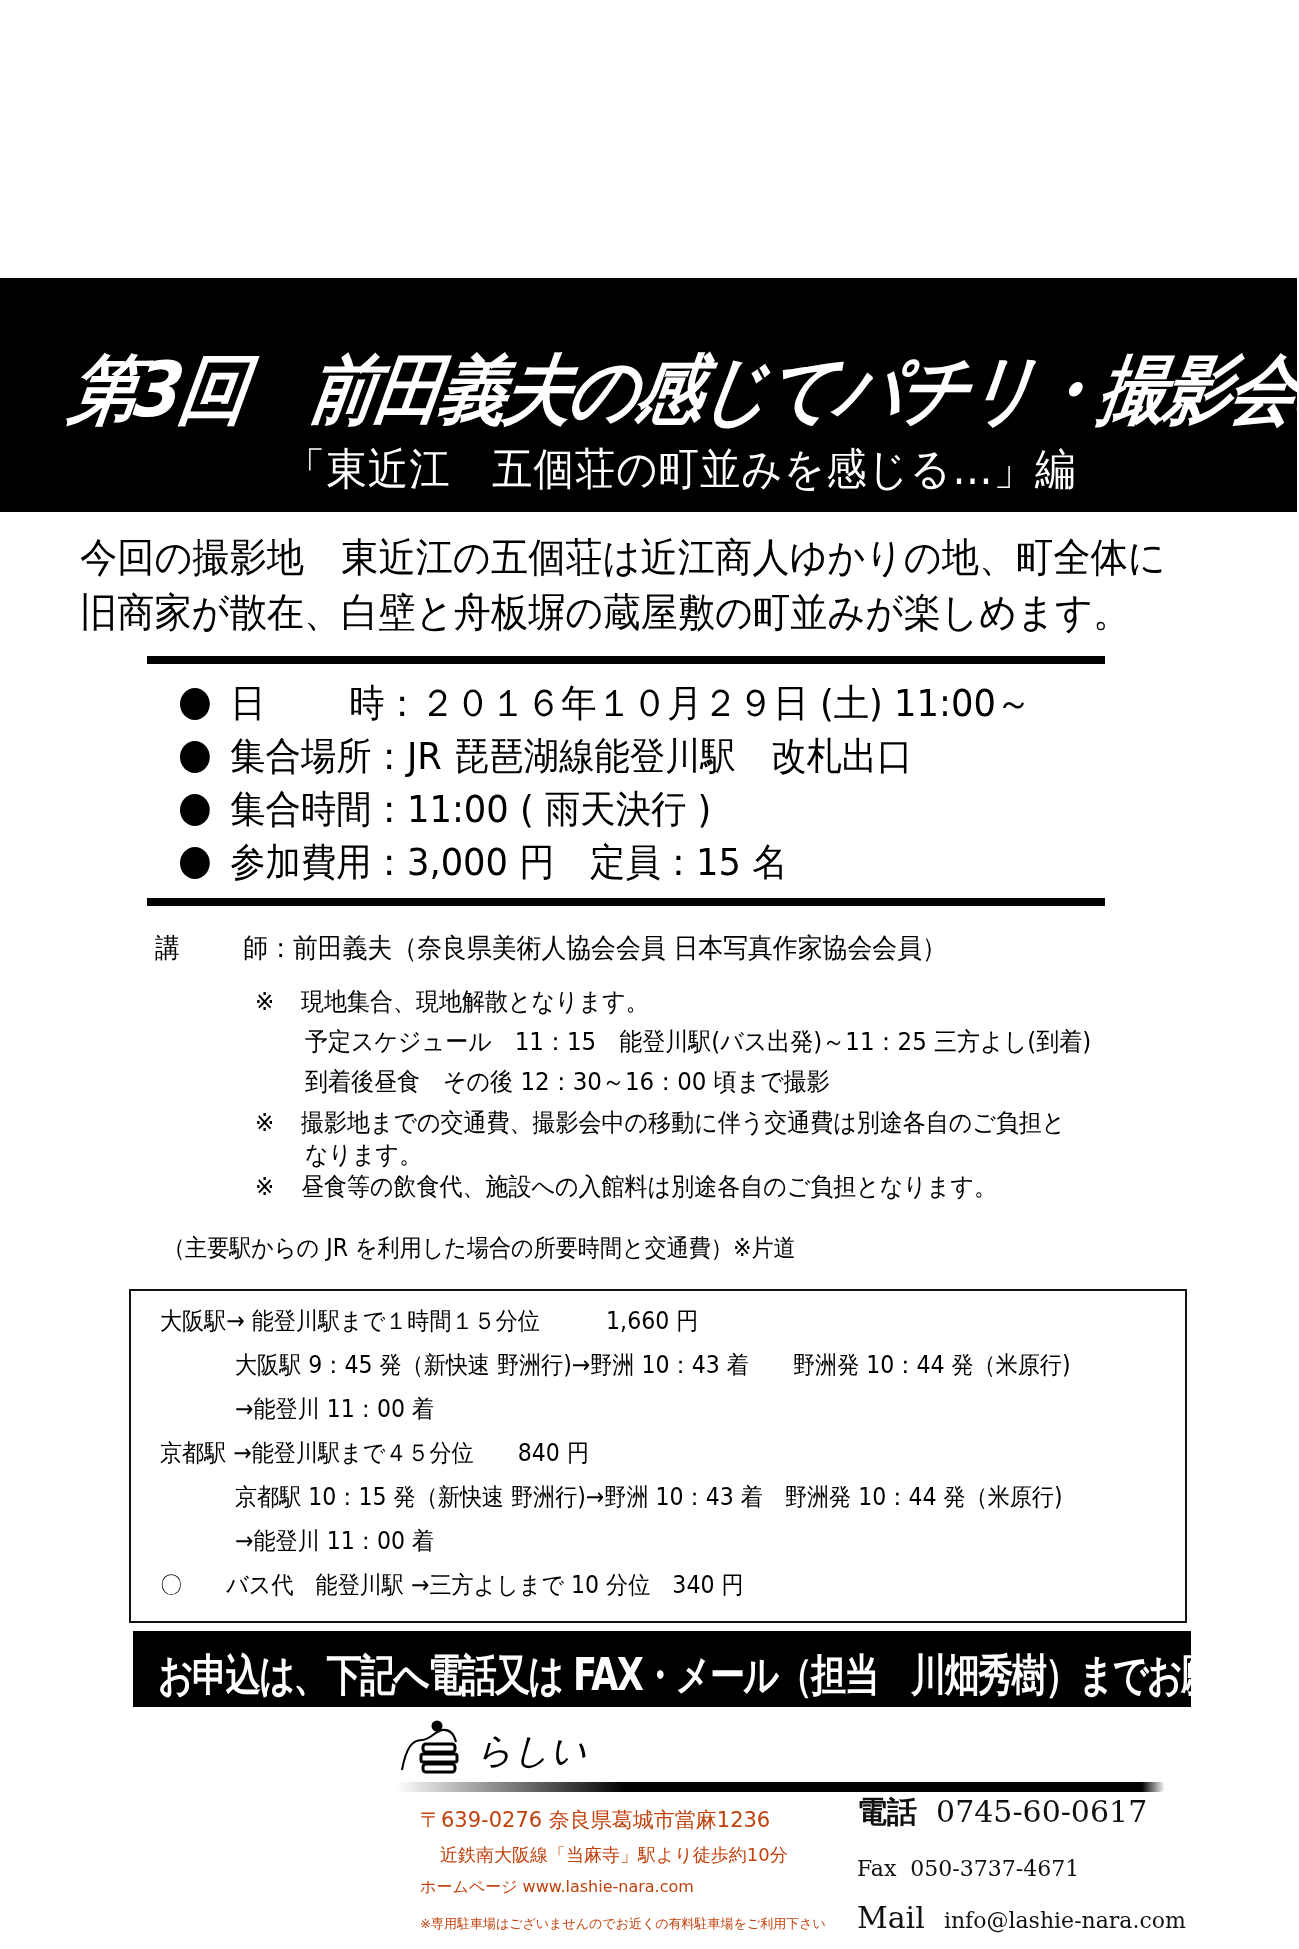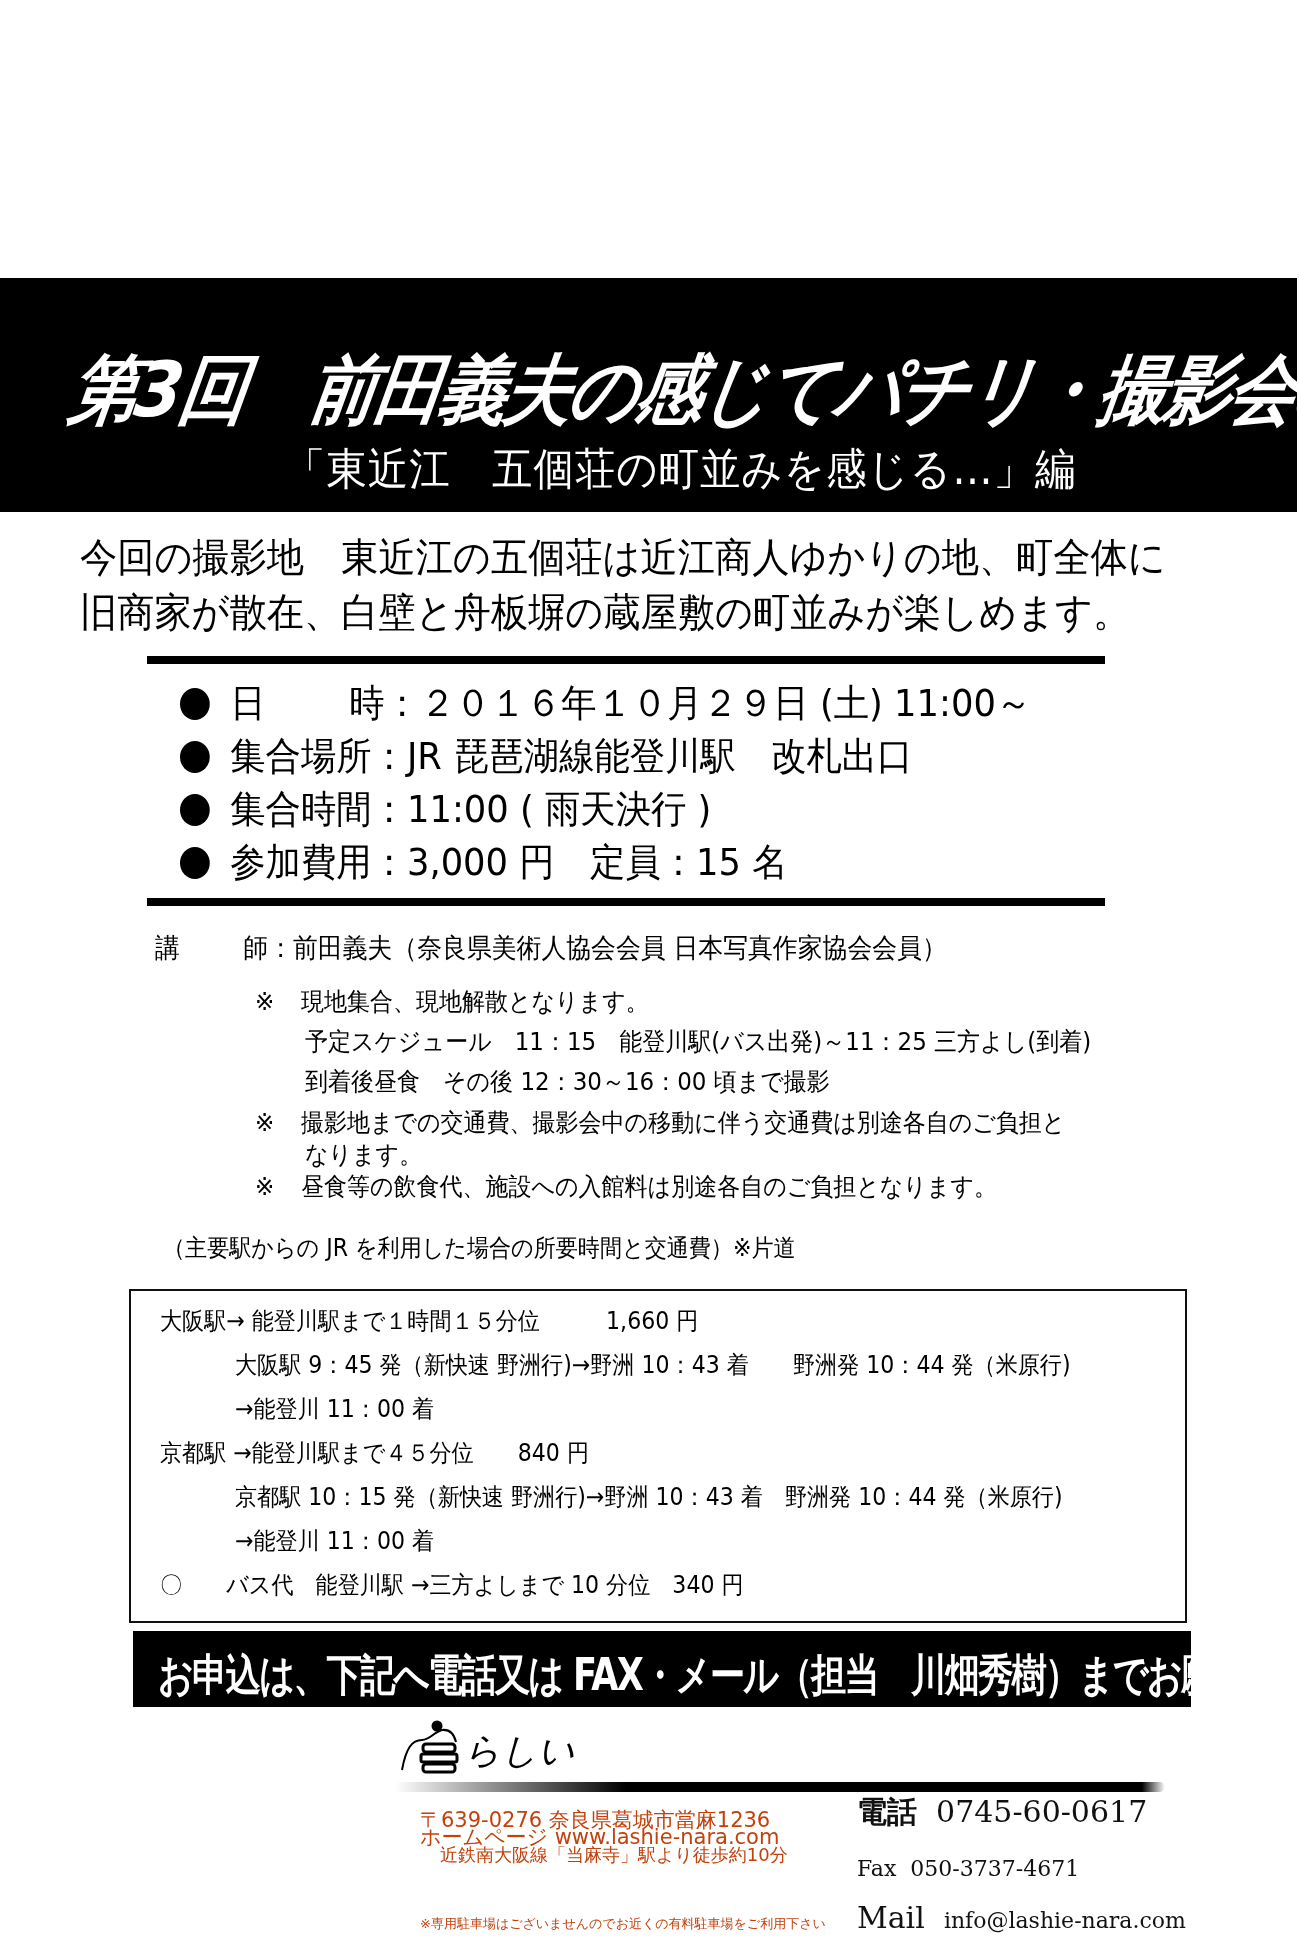--- a/index.html
+++ b/index.html
@@ -64,21 +64,21 @@
     }
     #cta-text {
       left: 158px; top: 1645px; color: #fff; font-weight: bold;
       font-size: 40px; white-space: nowrap; letter-spacing: -2px;
       transform: scaleX(0.88) scaleY(1.1); transform-origin: left top;
     }
 
     
     #logo { left: 400px; top: 1718px; display: flex; align-items: flex-end; }
     #logo-text { font-size: 30px; font-weight: bold; letter-spacing: 2px; margin-left: 4px; }
-    #logo-script { font-size: 36px; font-style: italic; font-family: "DejaVu Serif", serif; margin-left: 4px; }
+    #logo-script { font-size: 36px; font-style: italic; font-family: "DejaVu Serif", serif; margin-left: 16px; }
     #brush-line {
       left: 395px; top: 1782px; width: 770px; height: 10px;
       background: linear-gradient(90deg, rgba(0,0,0,0) 0%, rgba(0,0,0,0.35) 10%, #000 30%, #000 97%, rgba(0,0,0,0) 100%);
       border-radius: 5px;
     }
 
     .addr { left: 420px; white-space: nowrap; color: #c2410c; font-family: "DejaVu Sans", sans-serif; }
     .contact { left: 857px; white-space: nowrap; color: #111; font-family: "DejaVu Serif", "Liberation Serif", serif; }
   </style>
 </head>
@@ -161,21 +161,21 @@
     <rect x="23" y="26" width="32" height="8" rx="3" fill="none" stroke="#000" stroke-width="3"></rect>
     <rect x="21" y="36" width="36" height="8" rx="2" fill="none" stroke="#000" stroke-width="3"></rect>
     <rect x="23" y="46" width="32" height="8" rx="3" fill="none" stroke="#000" stroke-width="3"></rect>
   </svg>
   <span id="logo-script">らしい</span>
 </div>
 <div id="brush-line" class="abs"></div>
 
 <div class="abs addr" style="top:1806px; font-size:21px;">〒639-0276 奈良県葛城市當麻1236</div>
 <div class="abs addr" style="top:1843px; font-size:18px;margin-left:20px;">近鉄南大阪線「当麻寺」駅より徒歩約10分</div>
-<div class="abs addr" style="top:1823px; font-size:21px;">ホームページ www.lashie-nara.com</div>
+<div class="abs addr" style="top:1877px; font-size:16px;">ホームページ www.lashie-nara.com</div>
 <div class="abs addr" style="top:1915px; font-size:13px;text-align:right;">※専用駐車場はございませんのでお近くの有料駐車場をご利用下さい</div>
 
 <div class="abs contact" style="top:1792px; font-size:30px;">
   <span style="font-weight:bold;">電話</span>&nbsp;&nbsp;<span>0745-60-0617</span>
 </div>
 <div class="abs contact" style="top:1856px; font-size:22px;">
   <span>Fax</span>&nbsp;&nbsp;<span>050-3737-4671</span>
 </div>
 <div class="abs contact" style="top:1900px; font-size:30px;">
   <span>Mail</span>&nbsp;&nbsp;<span style="font-size:22px;">info@lashie-nara.com</span>

